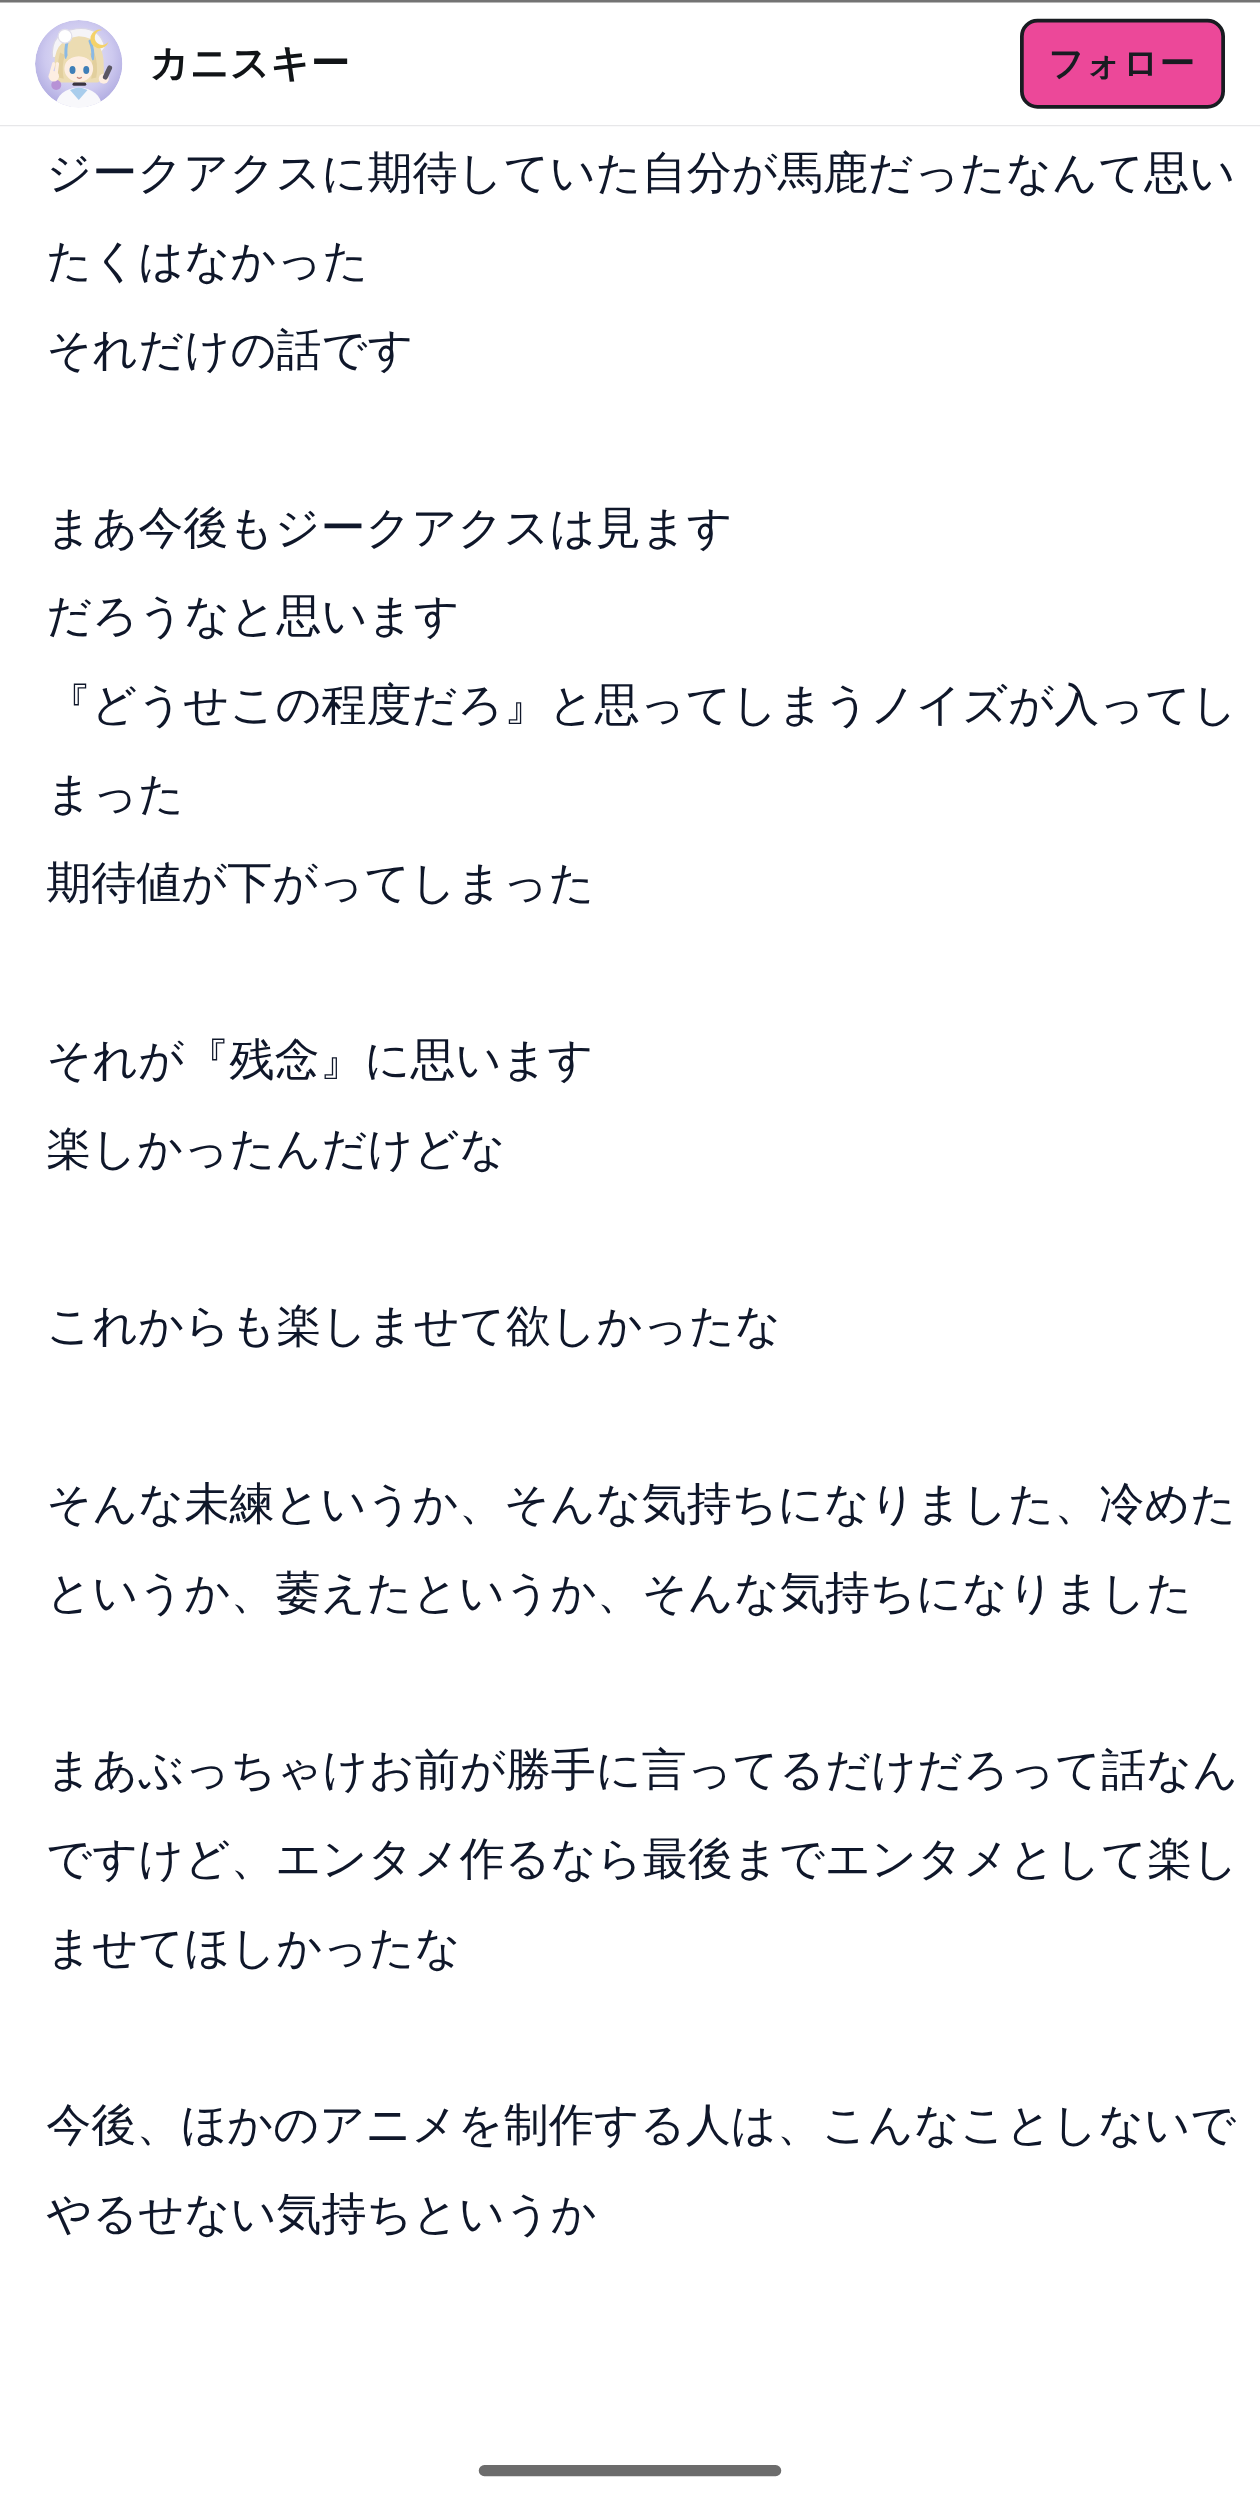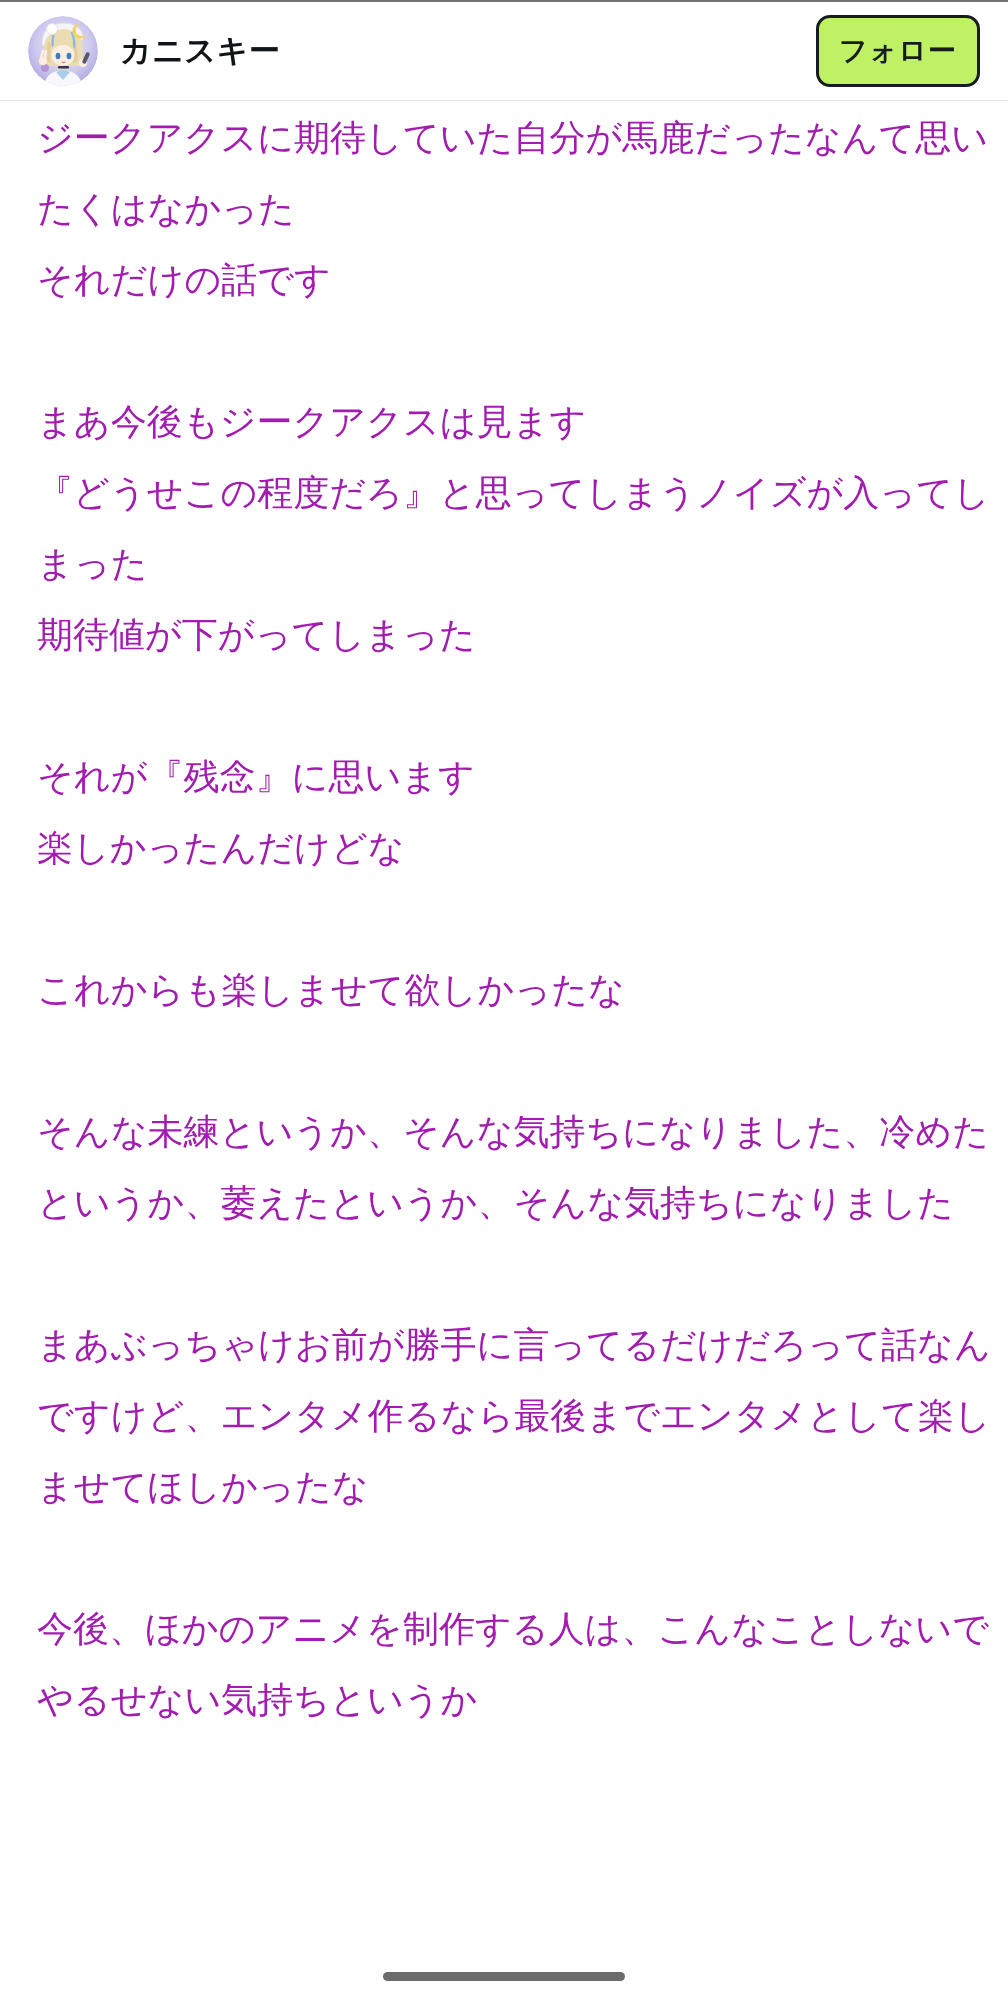--- a/index.html
+++ b/index.html
@@ -43,21 +43,21 @@
     letter-spacing: 0.5px;
     white-space: nowrap;
     cursor: pointer;
   }
   .follow-btn {
     box-sizing: border-box;
     margin-left: auto;
     margin-right: 28px;
     width: 164px;
     height: 72px;
-    background: #bef264;
+    background: #ec4899;
     border: 3px solid #181c21;
     border-radius: 14px;
     font-family: inherit;
     font-size: 28px;
     font-weight: 700;
     color: #181c21;
     letter-spacing: 1px;
     display: flex;
     align-items: center;
     justify-content: center;
@@ -67,21 +67,21 @@
 
   
   .article {
     padding: 1px 37px 0 37px;
   }
   .line {
     margin: 0;
     height: 71px;
     line-height: 71px;
     font-size: 36px;
-    color: #a21caf;
+    color: #0f172a;
     white-space: nowrap;
     overflow: visible;
   }
   .line.blank {  }
 
   
   .home-indicator {
     position: absolute;
     left: 383px;
     top: 1972px;
@@ -149,20 +149,21 @@
 
   <button class="follow-btn">フォロー</button>
 </div>
 
 <div class="article">
     <p class="line">ジークアクスに期待していた自分が馬鹿だったなんて思い</p>
     <p class="line">たくはなかった</p>
     <p class="line">それだけの話です</p>
     <p class="line blank"></p>
     <p class="line">まあ今後もジークアクスは見ます</p>
+    <p class="line">だろうなと思います</p>
     <p class="line">『どうせこの程度だろ』と思ってしまうノイズが入ってし</p>
     <p class="line">まった</p>
     <p class="line">期待値が下がってしまった</p>
     <p class="line blank"></p>
     <p class="line">それが『残念』に思います</p>
     <p class="line">楽しかったんだけどな</p>
     <p class="line blank"></p>
     <p class="line">これからも楽しませて欲しかったな</p>
     <p class="line blank"></p>
     <p class="line">そんな未練というか、そんな気持ちになりました、冷めた</p>

